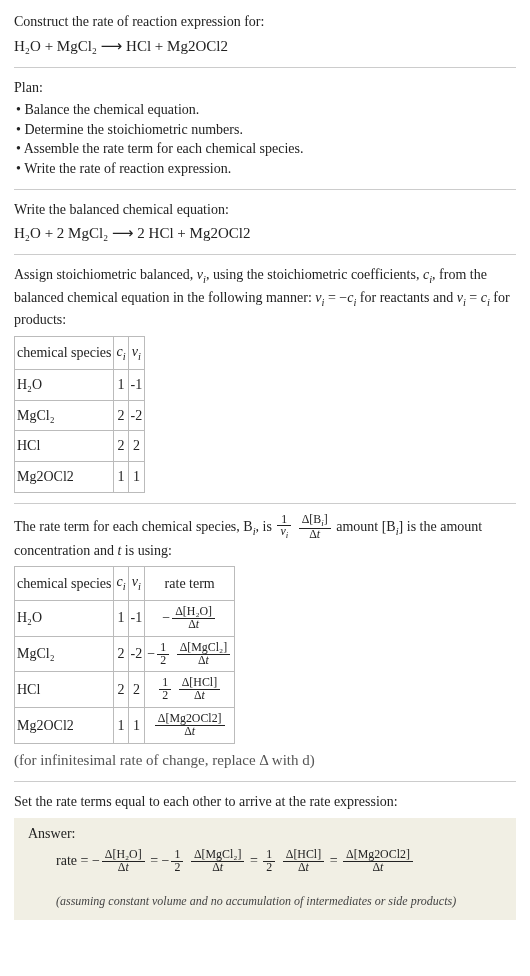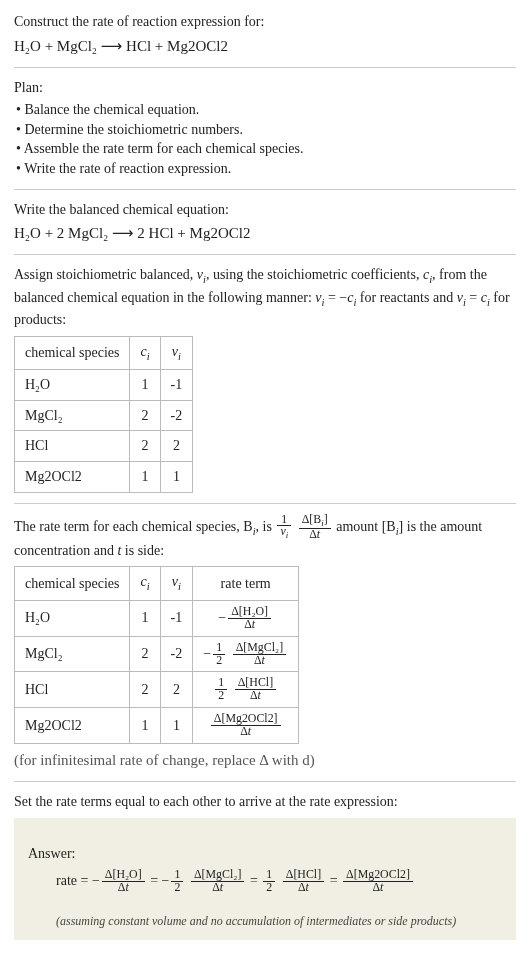--- a/index.html
+++ b/index.html
@@ -21,35 +21,35 @@
   }
   .equation { font-size: 15px; margin: 4px 0 6px 0; white-space: nowrap; }
   .label { margin-bottom: 3px; }
   .plan-item { margin-left: 2px; }
   table.stoich {
     border-collapse: collapse;
     margin: 6px 0;
   }
   table.stoich td, table.stoich th {
     border: 1px solid #bbb;
-    padding: 5px 10px;
+    padding: 5px 2px;
     text-align: left;
     font-weight: normal;
     font-size: 14px;
   }
   table.stoich th { text-align: center; }
   table.stoich td.ci, table.stoich td.vi, table.stoich td.rt { text-align: center; }
   .subnote {
     font-size: 15px;
     color: #555;
     margin-top: 4px;
   }
   .answer-box {
     background: #f1efe4;
-    padding: 26px 14px 10px 14px;
+    padding: 6px 14px 10px 14px;
     margin-top: 6px;
   }
   .answer-label { font-size: 14px; margin-bottom: 6px; }
   .answer-rate { font-size: 14px; margin-left: 28px; white-space: nowrap; margin-bottom: 19px; }
   .answer-note { font-size: 12px; margin-left: 28px; color: #444; font-style: italic; }
   sub { font-size: 0.75em; }
   .frac {
     display: inline-block;
     vertical-align: middle;
     text-align: center;
@@ -122,21 +122,21 @@
 </div>
 <hr class="hr">
 
 <div class="section">
   <div>
     <span>The rate term for each chemical species, B</span><sub><i>i</i></sub><span>, is </span>
     <span class="inline nowrap">
       <span class="frac"><span class="num">1</span><span class="den"><i>ν<sub>i</sub></i></span></span>
       <span class="frac"><span class="num">Δ[B<sub><i>i</i></sub>]</span><span class="den">Δ<i>t</i></span></span>
     </span>
-    <span> amount [B</span><sub><i>i</i></sub><span>] is the amount concentration and </span><i><span>t</span></i><span> is side:</span>
+    <span> amount [B</span><sub><i>i</i></sub><span>] is the amount concentration and </span><i><span>t</span></i><span> is using:</span>
   </div>
 
   <table class="stoich">
     <tbody>
         <tr>
       <th>chemical species</th>
       <th><i>c<sub>i</sub></i></th>
       <th><i>ν<sub>i</sub></i></th>
       <th>rate term</th>
     </tr>

